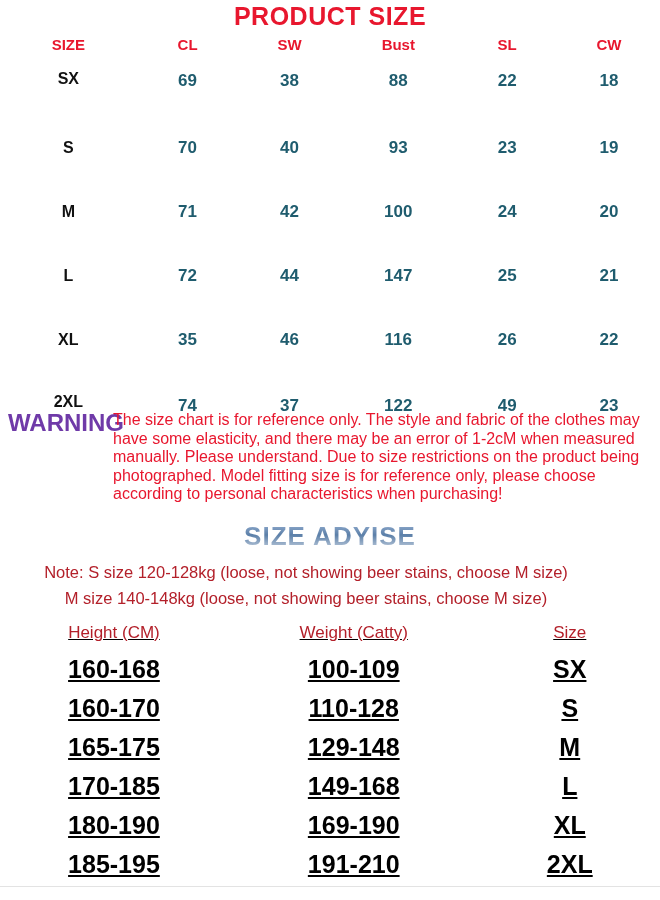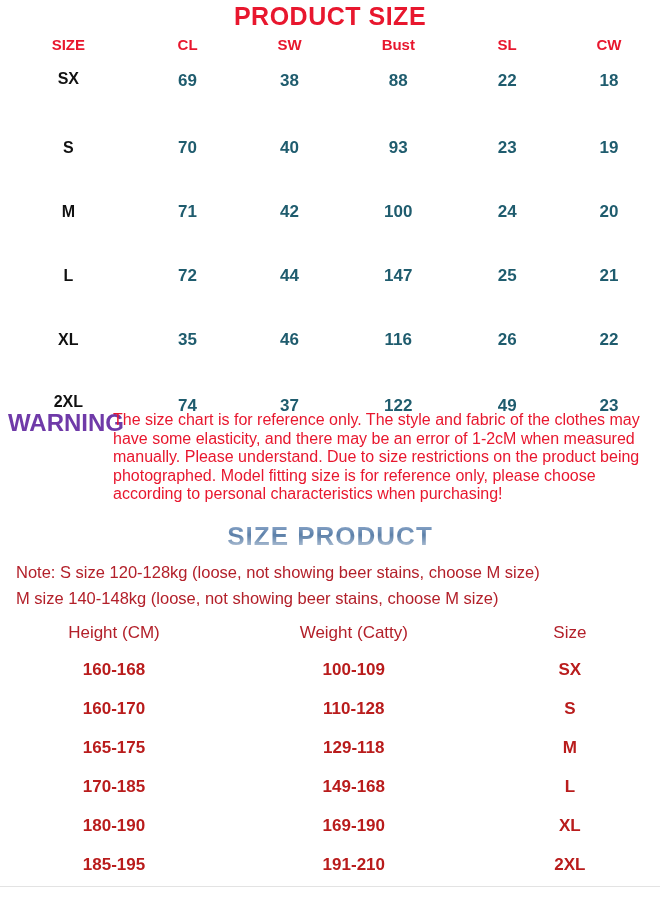--- a/index.html
+++ b/index.html
@@ -112,48 +112,49 @@
     letter-spacing: 1px;
     background: linear-gradient(to bottom, #9fb7d8 0%, #5b7fa8 45%, #d5dde8 100%);
     -webkit-background-clip: text;
     background-clip: text;
     color: transparent;
   }
   .note-line {
     position: absolute;
     left: 0;
     width: 612px;
+    text-align: center;
     font-size: 16.5px;
     color: #b3202a;
-    padding-left: 16px;
   }
   .note1 { top: 563px; }
   .note2 { top: 589px; }
 
   
   .advise-table {
     position: absolute;
     top: 616px;
     left: 0;
     width: 660px;
     border-collapse: collapse;
+    text-decoration: underline;
   }
   .advise-table th {
     font-size: 17px;
     color: #b3202a;
     font-weight: normal;
     height: 32px;
     text-align: center;
   }
   .advise-table td {
     height: 37px;
     text-align: center;
-    font-size: 17px;
-    font-weight: bold;
-    color: #b91c1c;
+    font-size: 25px;
+    font-weight: bold;
+    color: #000000;
   }
   .adv-h { width: 228px; }
   .adv-w { width: 252px; }
   .adv-s { width: 180px; }
 
   .bottom-rule {
     position: absolute;
     left: 0;
     top: 886px;
     width: 660px;
@@ -227,21 +228,21 @@
         <td>122</td>
         <td>49</td>
         <td>23</td>
       </tr>
     </tbody>
   </table>
 
   <div class="warning-word">WARNING</div>
   <div class="warning-text">The size chart is for reference only. The style and fabric of the clothes may have some elasticity, and there may be an error of 1-2cM when measured manually. Please understand. Due to size restrictions on the product being photographed. Model fitting size is for reference only, please choose according to personal characteristics when purchasing!</div>
 
-  <div class="advise-title">SIZE PRODUCT</div>
+  <div class="advise-title">SIZE ADYISE</div>
   <div class="note-line note1">Note: S size 120-128kg (loose, not showing beer stains, choose M size)</div>
   <div class="note-line note2">M size 140-148kg (loose, not showing beer stains, choose M size)</div>
 
   <table class="advise-table">
     <thead>
       <tr>
         <th class="adv-h">Height (CM)</th>
         <th class="adv-w">Weight (Catty)</th>
         <th class="adv-s">Size</th>
       </tr>
@@ -252,21 +253,21 @@
         <td>100-109</td>
         <td>SX</td>
       </tr>
       <tr>
         <td>160-170</td>
         <td>110-128</td>
         <td>S</td>
       </tr>
       <tr>
         <td>165-175</td>
-        <td>129-118</td>
+        <td>129-148</td>
         <td>M</td>
       </tr>
       <tr>
         <td>170-185</td>
         <td>149-168</td>
         <td>L</td>
       </tr>
       <tr>
         <td>180-190</td>
         <td>169-190</td>

